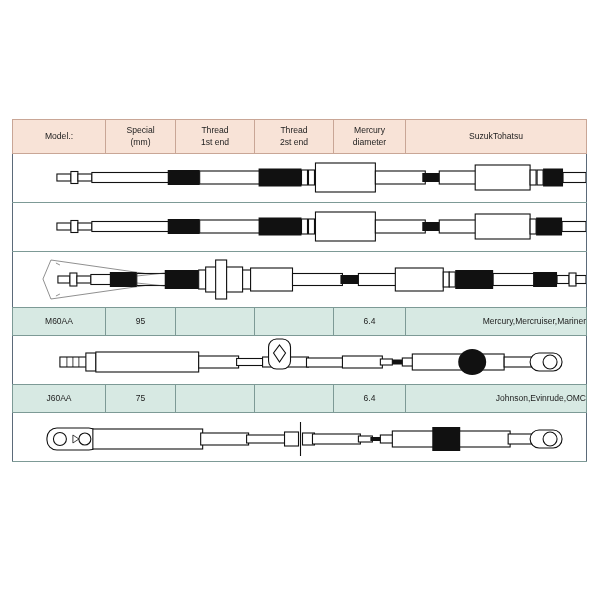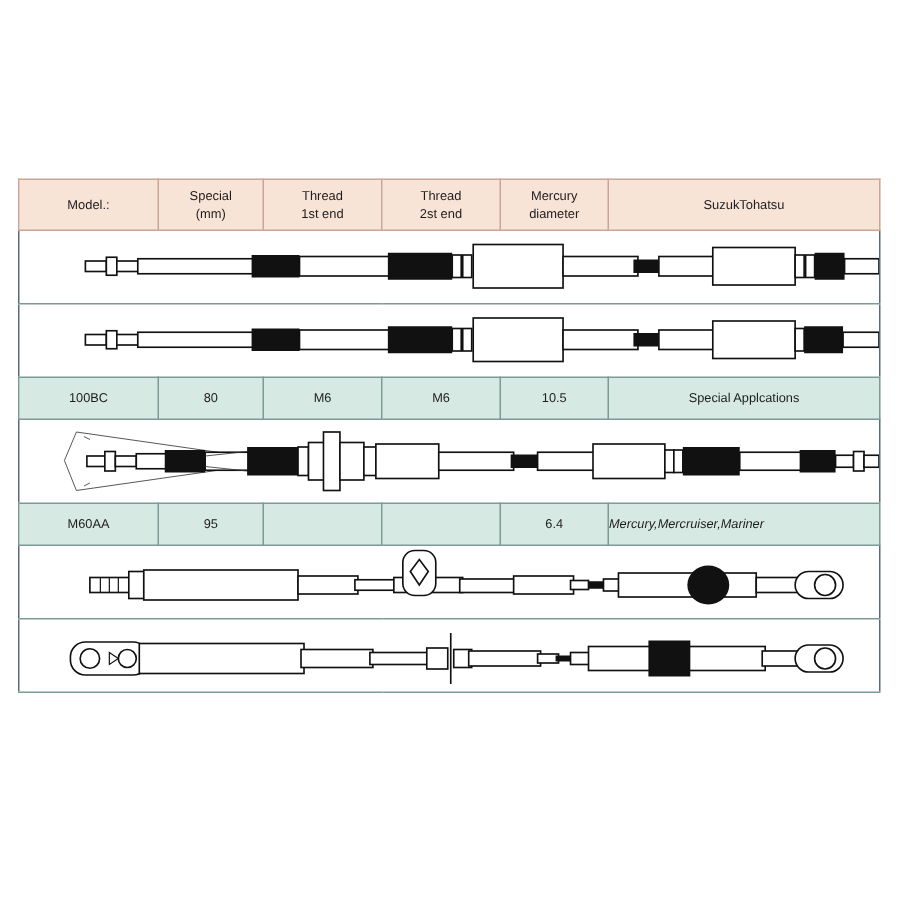--- a/index.html
+++ b/index.html
@@ -41,21 +41,21 @@
   tr.diagram-row td{
     background:#ffffff;
     height:48px;
     border-left:none;border-right:none;
     padding:0;
   }
   tr.diagram-row.tall td{height:55px;}
 
   .hdr-2line{display:block;}
   .app-cell{ text-align:left; padding-left:6px; padding-right:4px; }
-  .app-cell.centered{text-align:left;padding-left:0;font-style:italic;}
+  .app-cell.centered{text-align:right;padding-left:0;}
 
   .diagram-wrap{
     width:100%;
     height:100%;
     display:block;
   }
   .diagram-wrap svg{display:block;width:100%;height:100%;}
 
   .blk{fill:#111111;}
   .wht{fill:#ffffff;stroke:#111111;stroke-width:1.1;}
@@ -163,28 +163,20 @@
               <rect class="wht" x="427" y="17" width="42" height="13"></rect>
               <rect class="wht" x="463" y="11" width="55" height="25"></rect>
               <rect class="wht" x="518" y="16" width="6" height="15"></rect>
               <rect class="blk" x="524" y="14.5" width="26" height="18"></rect>
               <rect class="wht" x="550" y="18.5" width="24" height="10"></rect>
             </svg>
           </div>
         </td>
       </tr>
 
-      <tr class="data-row">
-        <td>100BC</td>
-        <td>80</td>
-        <td>M6</td>
-        <td>M6</td>
-        <td>10.5</td>
-        <td class="app-cell">Special Applcations</td>
-      </tr>
       <tr class="diagram-row tall">
         <td colspan="6">
           <div class="diagram-wrap">
             <svg viewBox="0 0 574 55" preserveAspectRatio="none">
 
               <path class="hair" d="M38 8 L150 24 M38 47 L150 31 M38 8 L30 27 L38 47"></path>
               <path class="hair" d="M150 24 L150 31"></path>
               <path class="hair" d="M43 11 L47 13 M43 44 L47 42"></path>
 
               <rect class="wht" x="45" y="24" width="12" height="7"></rect>
@@ -256,20 +248,28 @@
               <ellipse class="blk" cx="460" cy="26" rx="14" ry="13"></ellipse>
               <rect class="wht" x="492" y="21" width="30" height="10"></rect>
 
               <rect class="wht" x="518" y="17" width="32" height="18" rx="9"></rect>
               <circle class="wht" cx="538" cy="26" r="7"></circle>
             </svg>
           </div>
         </td>
       </tr>
 
+      <tr class="data-row">
+        <td>J60AA</td>
+        <td>75</td>
+        <td></td>
+        <td></td>
+        <td>6.4</td>
+        <td class="app-cell centered">Johnson,Evinrude,OMC</td>
+      </tr>
       <tr class="diagram-row">
         <td colspan="6">
           <div class="diagram-wrap">
             <svg viewBox="0 0 574 48" preserveAspectRatio="none">
 
               <rect class="wht" x="34" y="15" width="52" height="22" rx="10"></rect>
               <circle class="wht" cx="47" cy="26" r="6.5"></circle>
               <circle class="wht" cx="72" cy="26" r="6"></circle>
               <path class="thin" d="M60 22 L66 26 L60 30 Z"></path>
 

